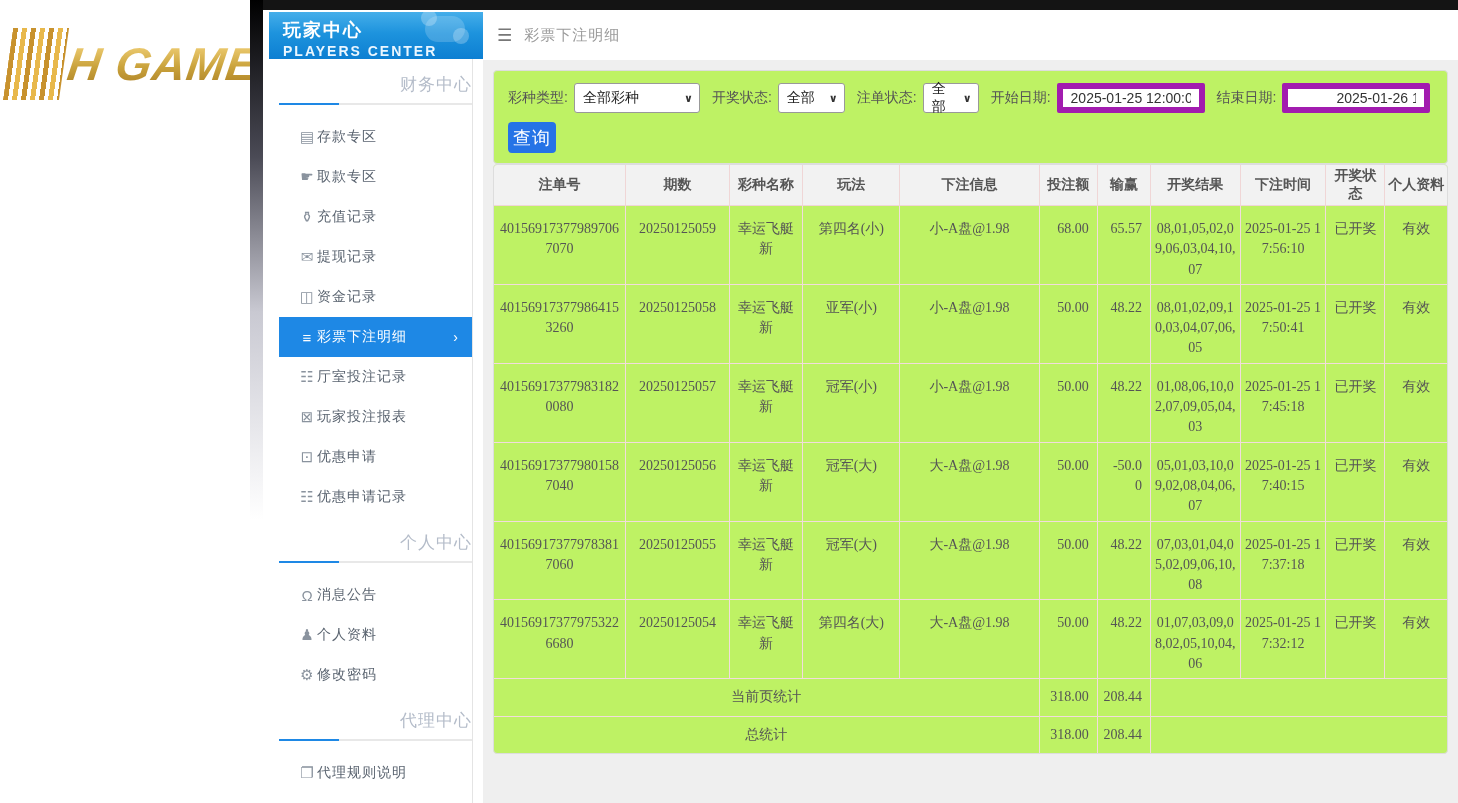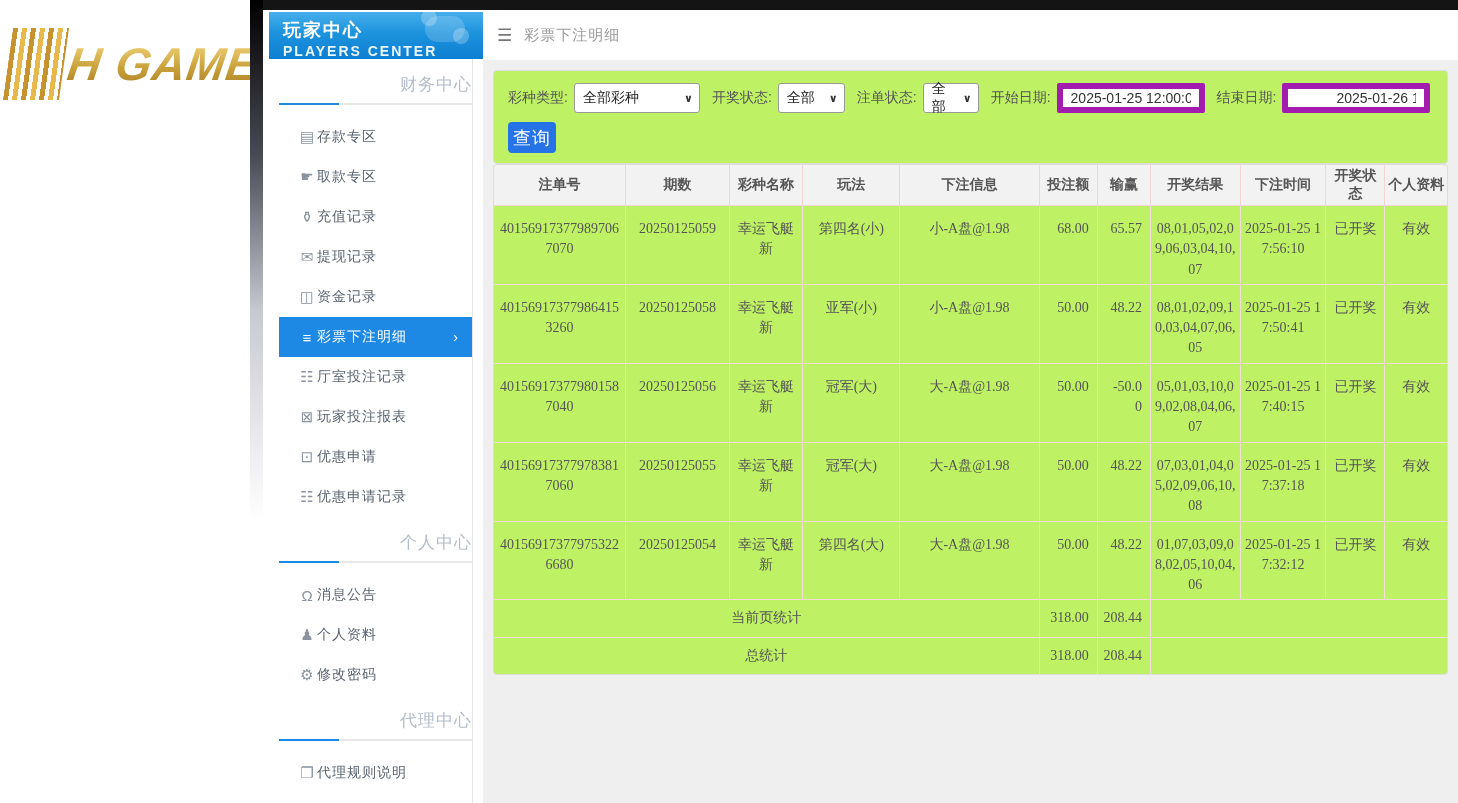--- a/index.html
+++ b/index.html
@@ -264,20 +264,33 @@
                 <td>亚军(小)</td>
                 <td>小-A盘@1.98</td>
                 <td class="num">50.00</td>
                 <td class="num">48.22</td>
                 <td>08,01,02,09,10,03,04,07,06,05</td>
                 <td>2025-01-25 17:50:41</td>
                 <td>已开奖</td>
                 <td>有效</td>
               </tr>
               <tr class="data-row">
+                <td>401569173779831820080</td>
+                <td>20250125057</td>
+                <td>幸运飞艇新</td>
+                <td>冠军(小)</td>
+                <td>小-A盘@1.98</td>
+                <td class="num">50.00</td>
+                <td class="num">48.22</td>
+                <td>01,08,06,10,02,07,09,05,04,03</td>
+                <td>2025-01-25 17:45:18</td>
+                <td>已开奖</td>
+                <td>有效</td>
+              </tr>
+              <tr class="data-row">
                 <td>401569173779801587040</td>
                 <td>20250125056</td>
                 <td>幸运飞艇新</td>
                 <td>冠军(大)</td>
                 <td>大-A盘@1.98</td>
                 <td class="num">50.00</td>
                 <td class="num">-50.00</td>
                 <td>05,01,03,10,09,02,08,04,06,07</td>
                 <td>2025-01-25 17:40:15</td>
                 <td>已开奖</td>

